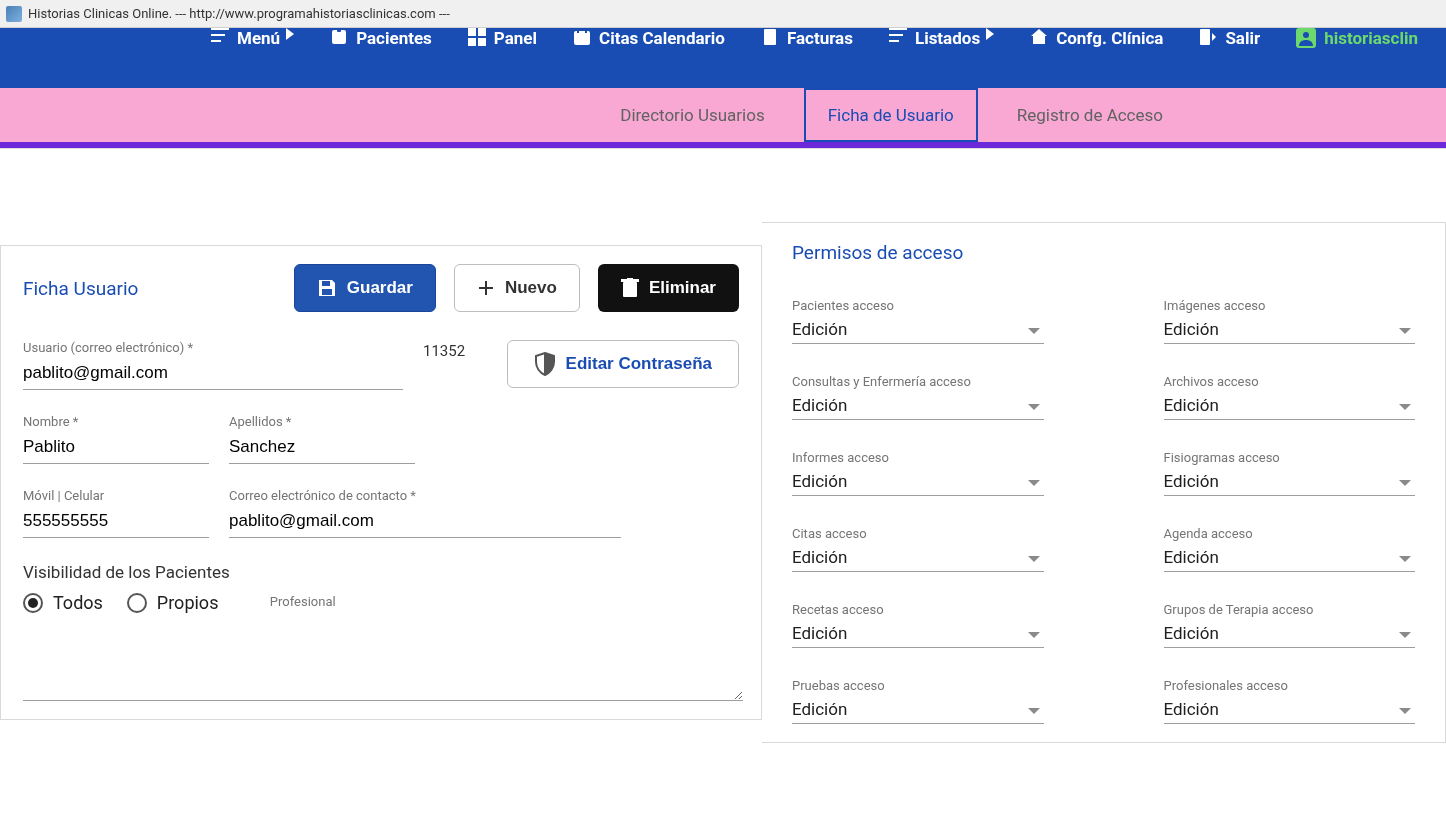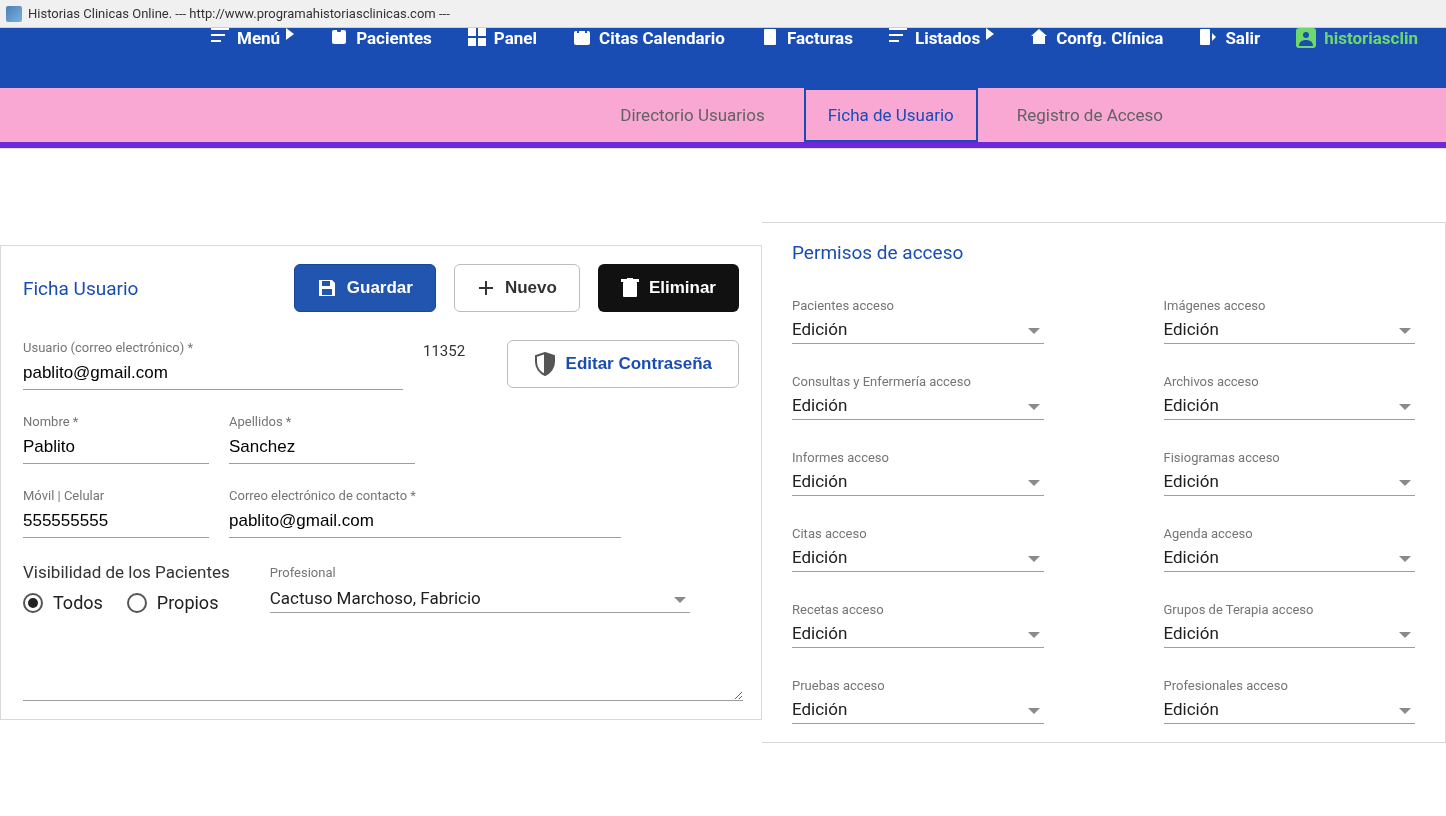--- a/index.html
+++ b/index.html
@@ -243,23 +243,20 @@
             <span>Todos</span>
           </label>
           <label class="radio-opt">
             <span class="radio-circle"></span>
             <span>Propios</span>
           </label>
         </div>
       </div>
       <div class="field prof-field">
         <label class="field-label">Profesional</label>
-        <div class="select-wrap">
-          <div class="field-select">Cactuso Marchoso, Fabricio</div>
-        </div>
       </div>
     </div>
 
     <div class="field obs-field">
       <textarea style=""></textarea>
     </div>
   </div>
 
   <div class="panel-right">
     <div class="section-title">Permisos de acceso</div>

